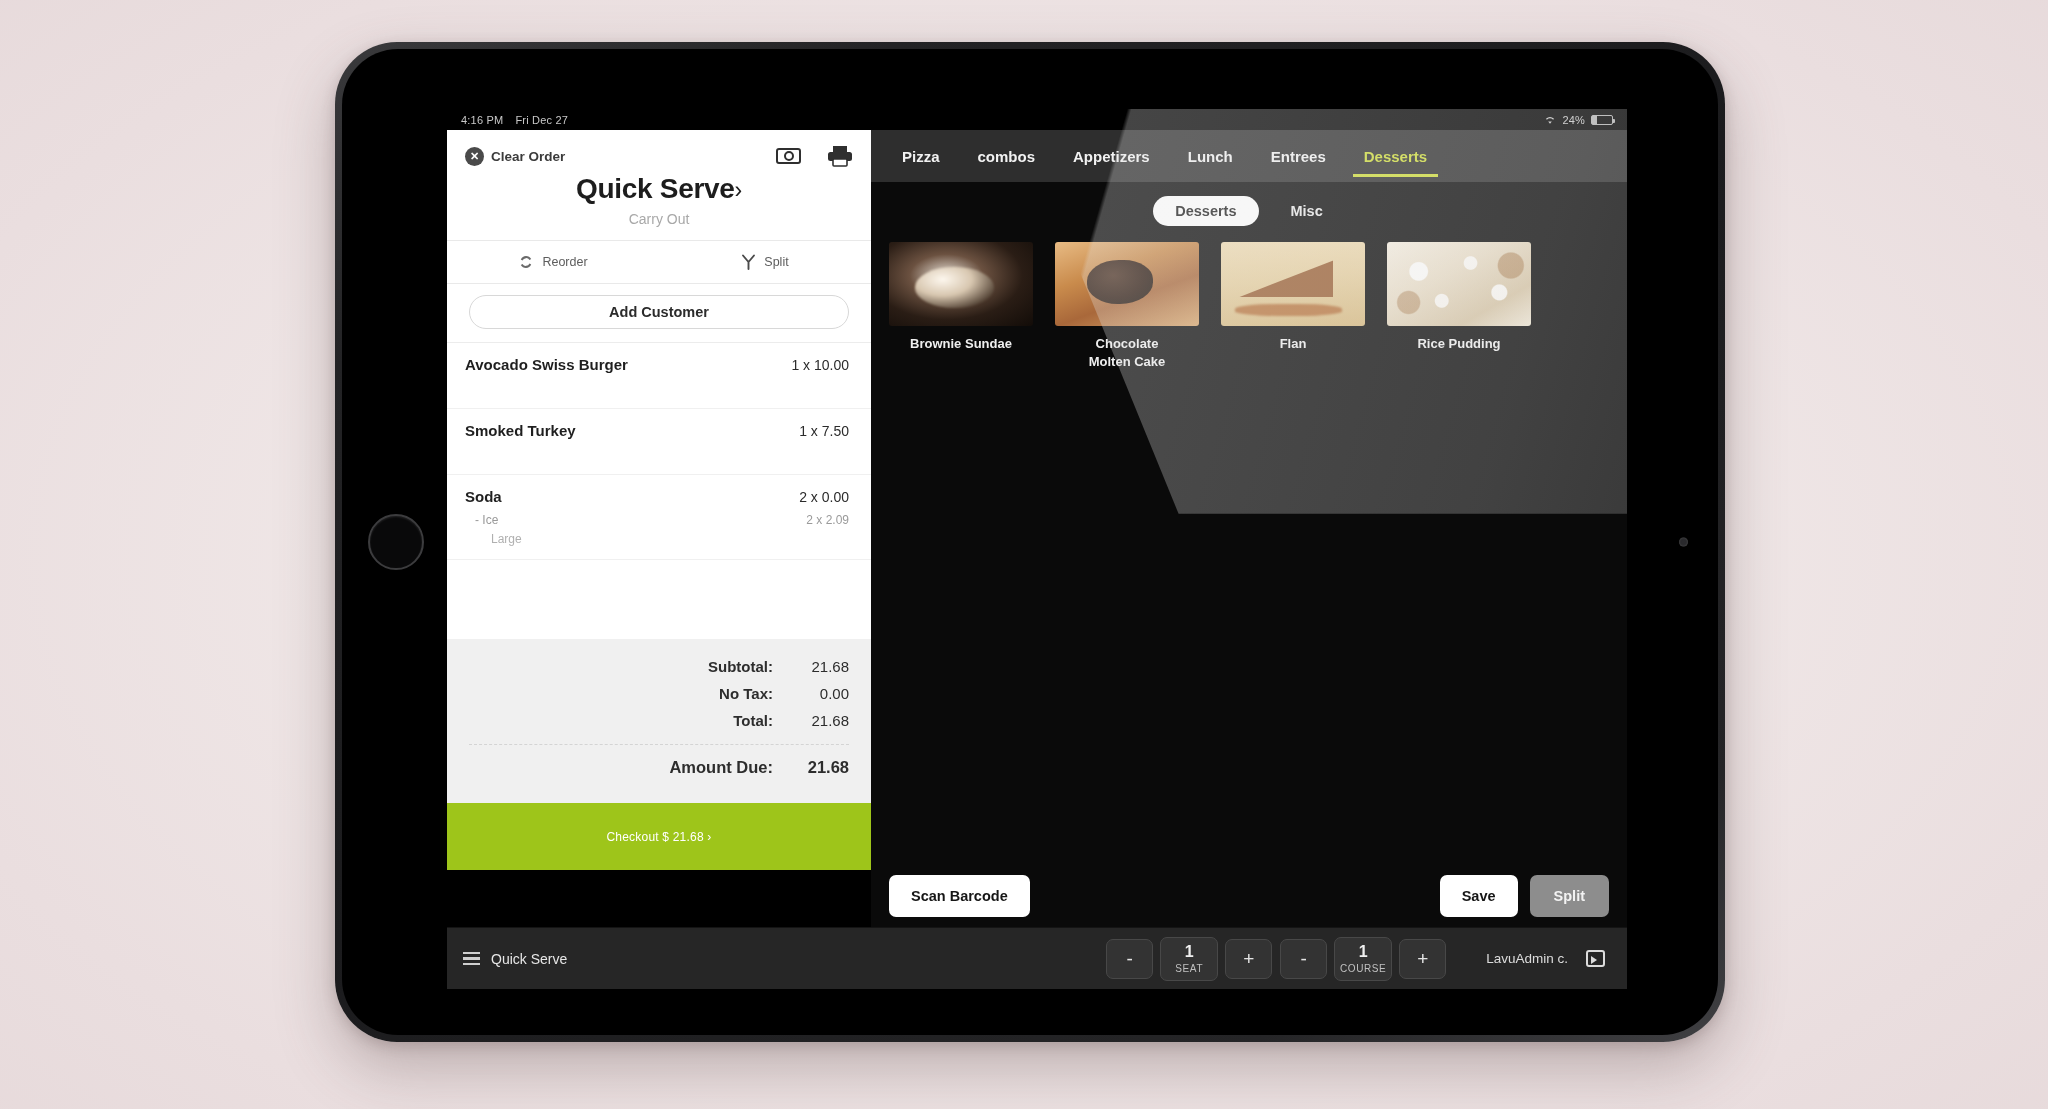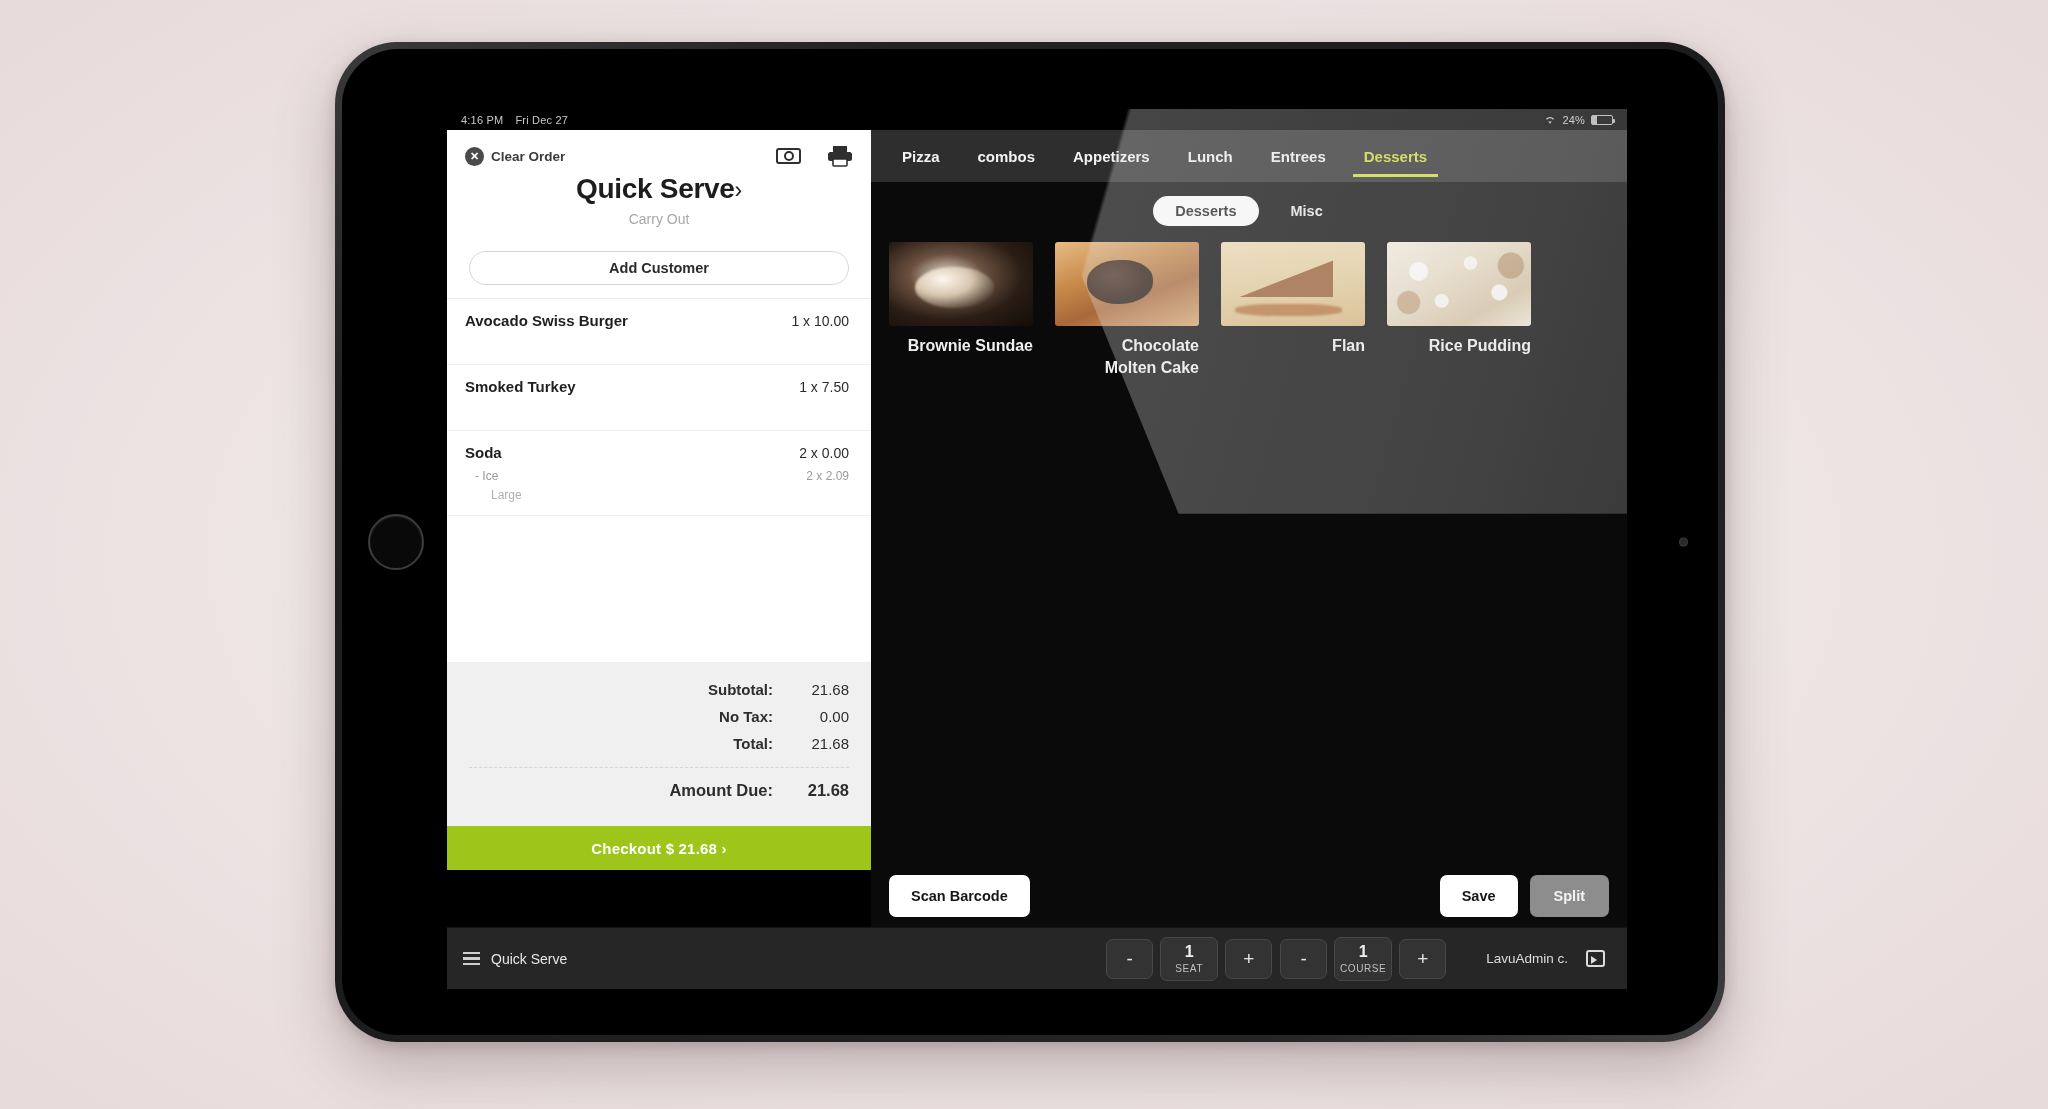--- a/index.html
+++ b/index.html
@@ -199,24 +199,24 @@
     display: flex; font-size: 15px; color: #2d2d2d;
     padding: 5px 0;
   }
   .tot-row .lbl { margin-left: auto; font-weight: bold; }
   .tot-row .val { width: 76px; text-align: right; font-weight: normal; }
   .tot-divider { border-top: 1px dashed #d4d4d4; margin: 10px 0 8px 0; }
   .tot-row.due { font-size: 16.5px; }
   .tot-row.due .lbl, .tot-row.due .val { font-weight: bold; }
 
   .checkout {
-    height: 44px; width: 100%;
+    height: 67px; width: 100%;
     background: #9ec51a;
     color: #fff; border: none;
-    font-size: 15px; font-weight: bold;
+    font-size: 12px; font-weight: normal;
     font-family: "Liberation Sans", sans-serif;
     letter-spacing: .2px;
     cursor: pointer;
   }
 
   
   .menu-area {
     position: absolute;
     left: 424px; top: 21px;
     right: 0; bottom: 62px;
@@ -268,22 +268,22 @@
     cursor: pointer;
   }
   .prod-img {
     width: 144px; height: 84px;
     border-radius: 3px;
     overflow: hidden;
     position: relative;
   }
   .prod-name {
     margin-top: 9px;
-    text-align: right;
-    font-size: 16px; font-weight: bold;
+    text-align: center;
+    font-size: 13px; font-weight: bold;
     color: #efefef;
     line-height: 1.35;
   }
 
   
   .img-brownie { background: radial-gradient(ellipse at 40% 40%, #e9e2d8 0%, #6b5140 30%, #2a1d15 62%, #120c08 100%); }
   .img-brownie::after {
     content:''; position:absolute; left:18%; top:30%;
     width:55%; height:48%; border-radius:50%;
     background: radial-gradient(ellipse at 35% 30%, #fdf7ee 0%, #d8c7b0 40%, #3a2a1e 85%);
@@ -455,20 +455,39 @@
               </span>
             </div>
           </div>
 
           <div class="store-title">
             <span>Quick Serve</span><span class="chev">›</span>
           </div>
           <div class="store-sub">Carry Out</div>
         </div>
 
+        <div class="op-actions">
+          <div class="op-act">
+            <span class="reorder-ico">
+              <svg viewBox="0 0 16 16" width="16" height="16">
+                  <path d="M8 2a6 6 0 0 1 5.2 3l-1.7 1a4 4 0 0 0-7 .4L2.8 5.5A6 6 0 0 1 8 2z" fill="#6a6a6a"></path>
+                  <path d="M8 14a6 6 0 0 1-5.2-3l1.7-1a4 4 0 0 0 7-.4l1.7.9A6 6 0 0 1 8 14z" fill="#6a6a6a"></path>
+                </svg>
+            </span>
+            <span>Reorder</span>
+          </div>
+          <div class="op-act">
+            <span class="split-ico">
+              <svg viewBox="0 0 15 16" width="15" height="16">
+                  <path d="M7.5 8v7M7.5 8L2 1.5M7.5 8L13 1.5" stroke="#4a4a4a" stroke-width="1.9" fill="none" stroke-linecap="round"></path>
+                </svg>
+            </span>
+            <span>Split</span>
+          </div>
+        </div>
 
         <div class="add-cust-wrap">
           <button class="add-cust">Add Customer</button>
         </div>
 
         <div class="items-list">
           <div class="item-row">
             <div class="item-main">
               <span>Avocado Swiss Burger</span>
               <span class="price">1 x 10.00</span>

